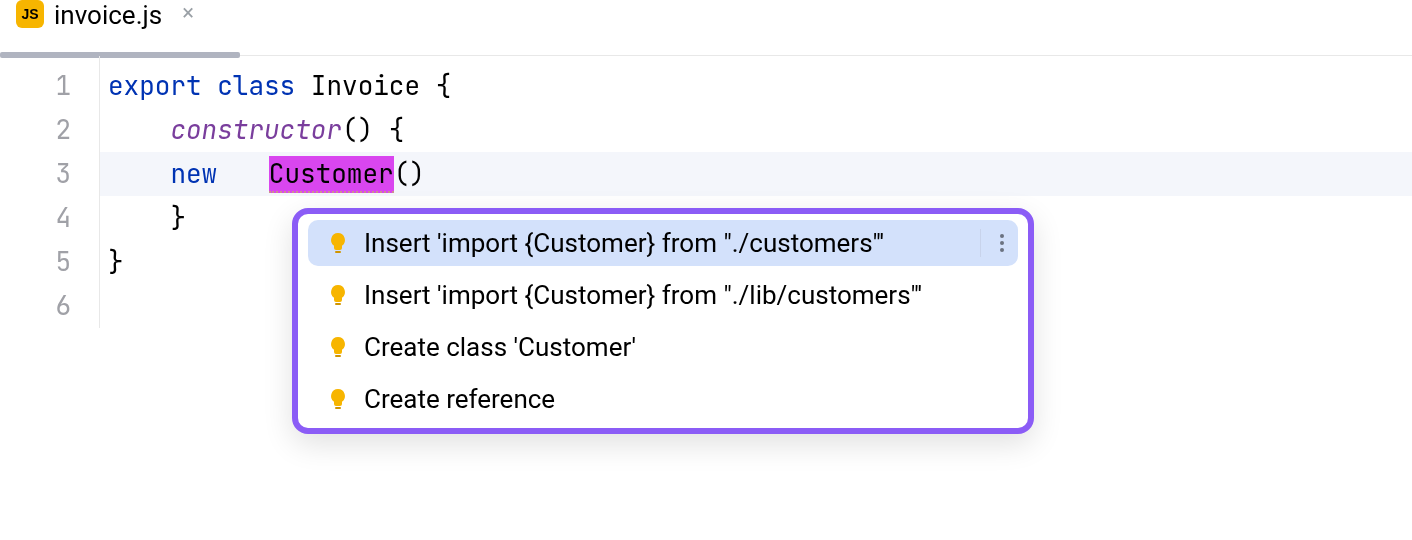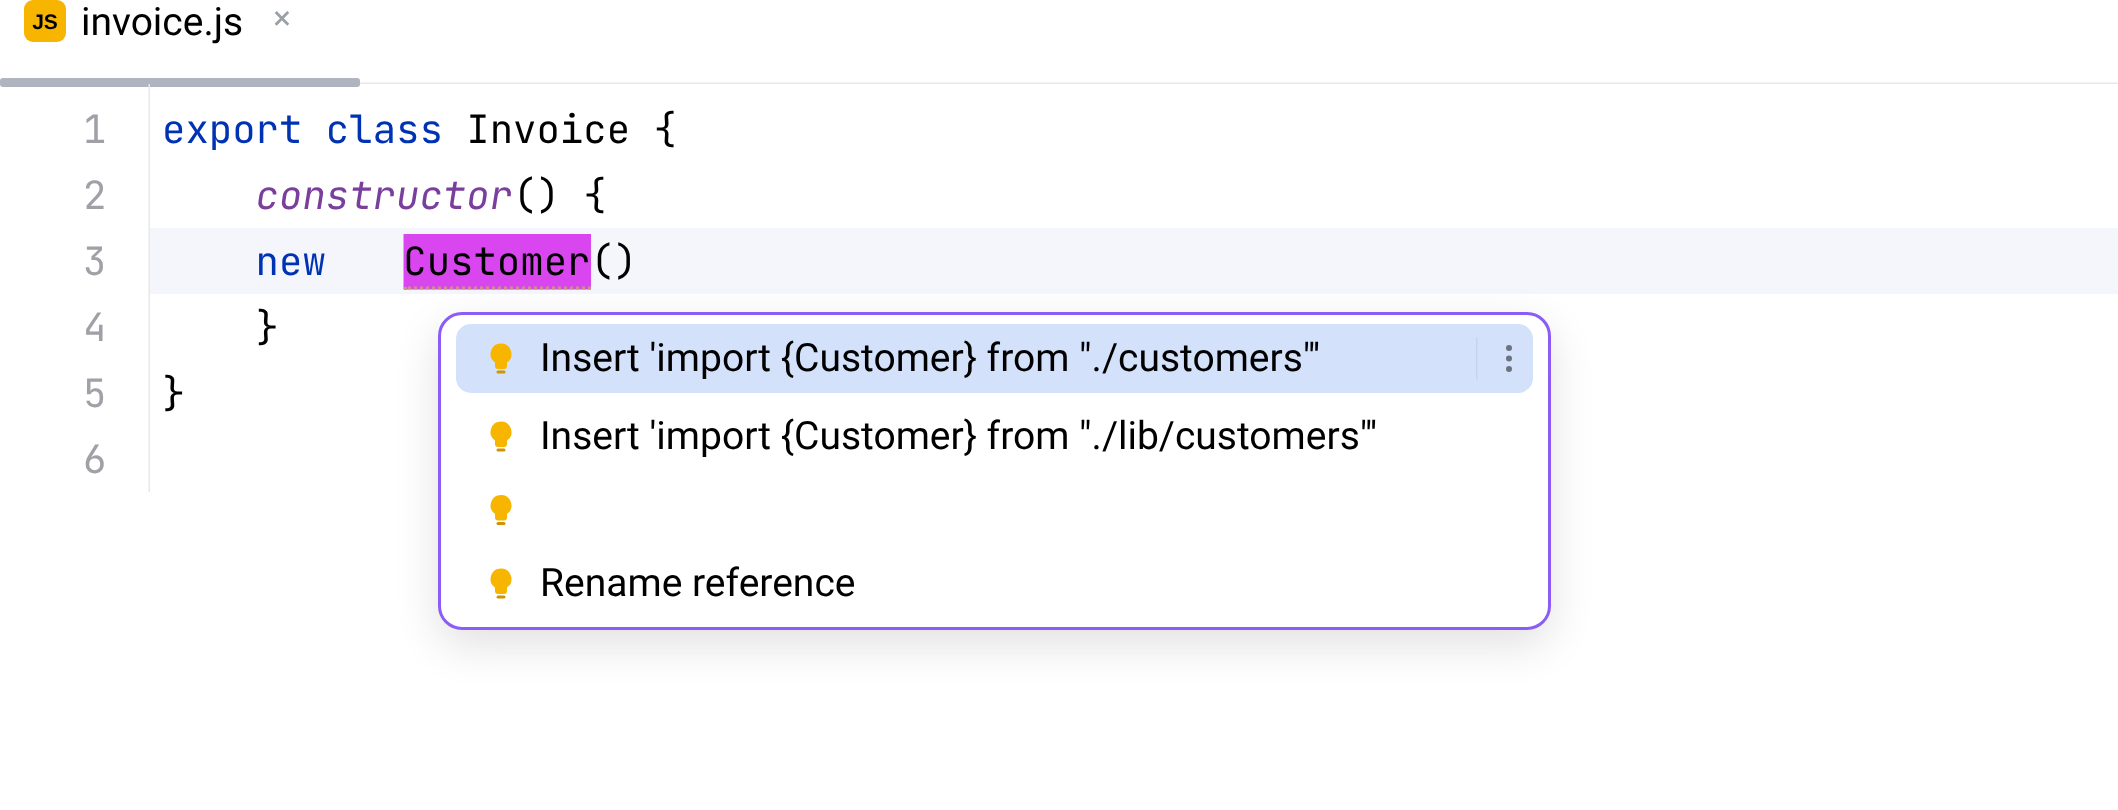--- a/index.html
+++ b/index.html
@@ -97,21 +97,21 @@
     border-bottom: 2px dotted #ce8f8f;
     background: #d946ef;
     margin-left: 36px;
   }
   .popup {
     position: absolute;
     top: 208px;
     left: 292px;
     width: 742px;
     background: #fff;
-    border: 2px solid #8b5cf6;
+    border: 6px solid #8b5cf6;
     border-radius: 16px;
     box-shadow: 0 10px 30px rgba(0,0,0,0.12);
     overflow: hidden;
     font-family: -apple-system, BlinkMacSystemFont, "Segoe UI", Roboto, sans-serif;
   }
   .popup-item {
     display: flex;
     align-items: center;
     gap: 14px;
     padding: 8px 18px;
@@ -218,24 +218,25 @@
         </span>
         <span>Insert 'import {Customer} from "./lib/customers"'</span>
       </div>
       <div class="popup-item">
         <span class="bulb">
           <svg viewBox="0 0 24 24" width="24" height="24">
             <path fill="#f7b500" d="M12 2a7 7 0 0 0-4 12.7V17a2 2 0 0 0 2 2h4a2 2 0 0 0 2-2v-2.3A7 7 0 0 0 12 2z"></path>
             <rect fill="#d09400" x="9" y="20" width="6" height="2" rx="1"></rect>
           </svg>
         </span>
+        <span>Create class 'Customer'</span>
       </div>
       <div class="popup-item">
         <span class="bulb">
           <svg viewBox="0 0 24 24" width="24" height="24">
             <path fill="#f7b500" d="M12 2a7 7 0 0 0-4 12.7V17a2 2 0 0 0 2 2h4a2 2 0 0 0 2-2v-2.3A7 7 0 0 0 12 2z"></path>
             <rect fill="#d09400" x="9" y="20" width="6" height="2" rx="1"></rect>
           </svg>
         </span>
-        <span>Rename reference</span>
+        <span>Create reference</span>
       </div>
     </div>
 </div>
 
 </body></html>

